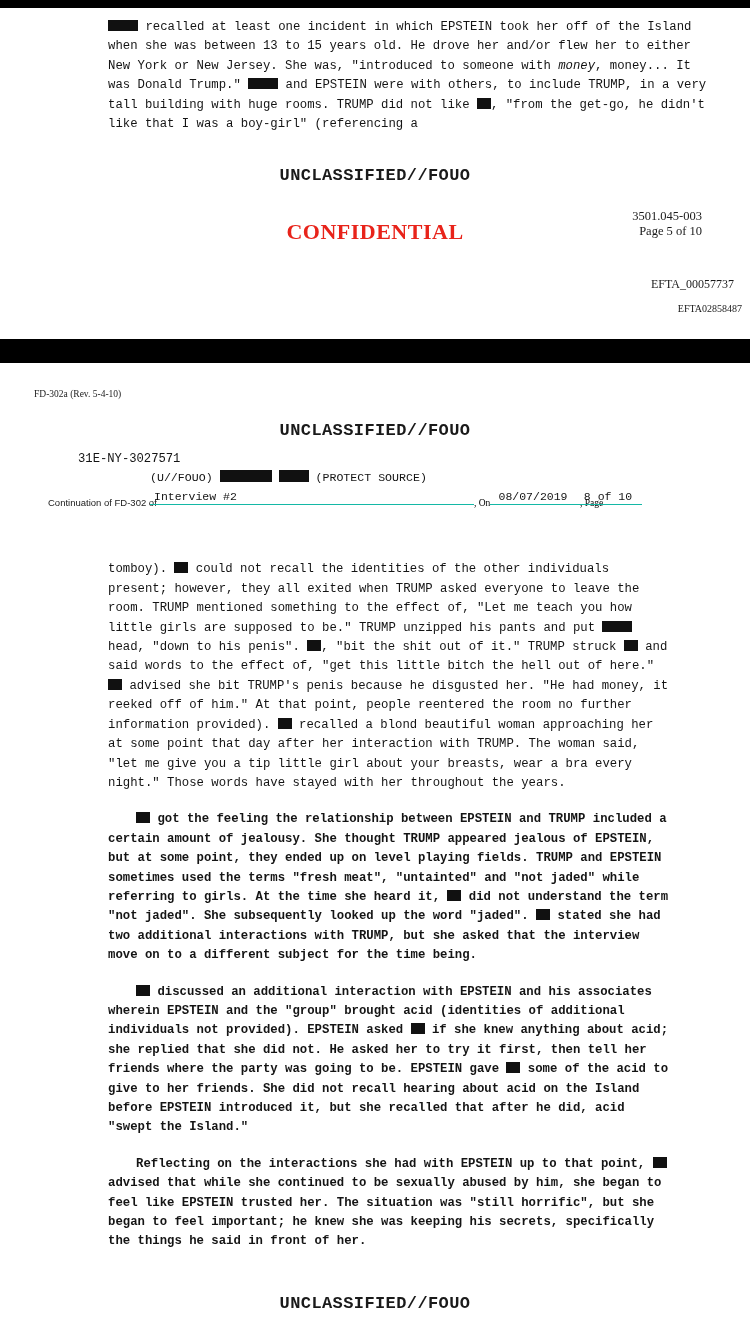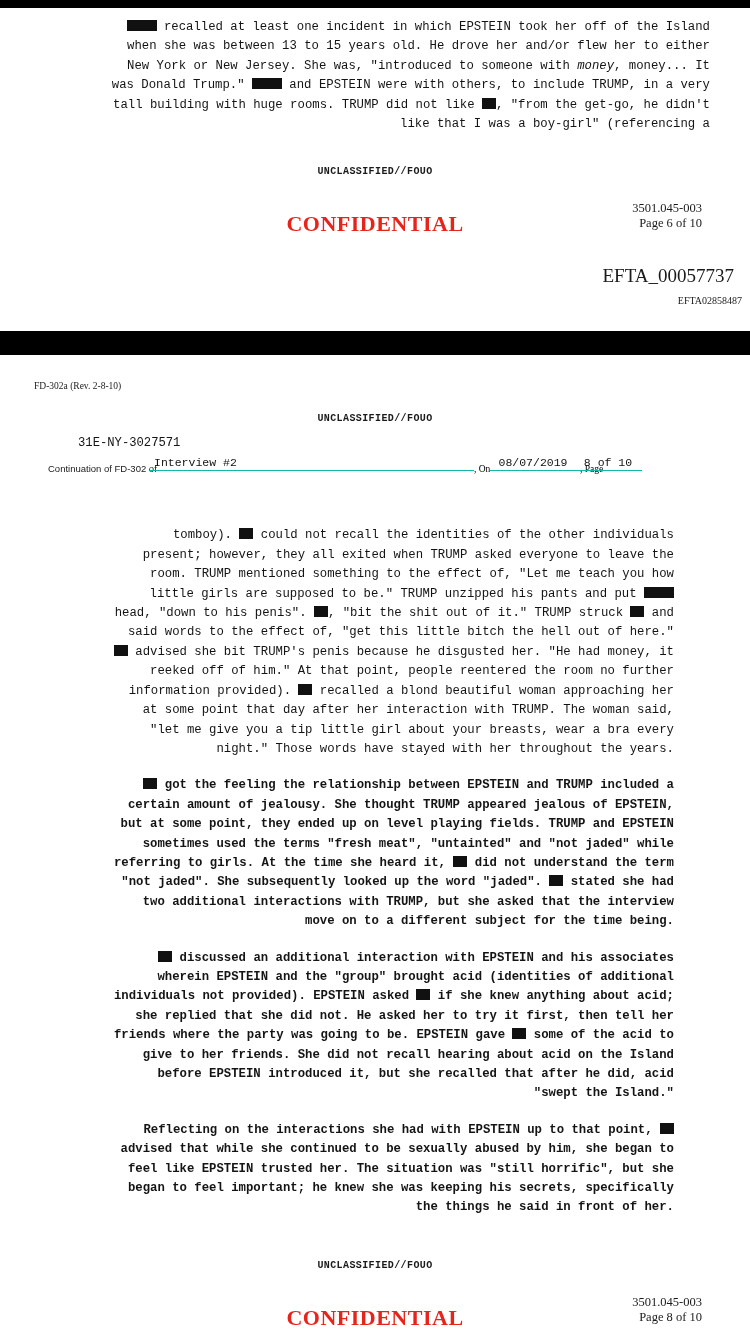--- a/index.html
+++ b/index.html
@@ -56,39 +56,39 @@
     vertical-align: -1px;
   }
   .r-sm { width: 14px; }
   .r-md { width: 30px; }
   .r-lg { width: 52px; }
 
   .unclass {
     text-align: center;
     font-family: "Liberation Mono", monospace;
     font-weight: bold;
-    font-size: 10px;
+    font-size: 17px;
     letter-spacing: 0.4px;
     color: #1a1a1a;
   }
   .confidential {
     text-align: center;
     color: #e8231a;
     font-family: Liberation Serif, serif;
     font-weight: bold;
     font-size: 22px;
     letter-spacing: 0.5px;
   }
   .stamp-right {
     text-align: right;
     font-family: "Liberation Serif", serif;
     color: #1a1a1a;
   }
   .bates-2 {
-    font-size: 19px;
+    font-size: 12px;
     line-height: 18px;
     margin-right: 16px;
   }
   .bates-3 {
     font-size: 10px;
     line-height: 20px;
     margin-right: 8px;
   }
 
   .foot-row {
@@ -175,21 +175,21 @@
   }
   .fld-interview { left: 150px; top: 2px; width: 320px; text-align: left; padding-left: 4px;}
   .lbl-on { position: absolute; left: 474px; top: 10px; font-family: "Liberation Serif", serif; font-size: 9.5px; }
   .fld-date { left: 490px; top: 2px; width: 86px; }
   .lbl-page { position: absolute; left: 580px; top: 10px; font-family: "Liberation Serif", serif; font-size: 9.5px; }
   .fld-page { left: 574px; top: 2px; width: 68px; }
 
   .p2 .body-text {
     margin: 0 76px 0 108px;
   }
-  .para { margin-top: 17px; text-align: right; }
+  .para { margin-top: 17px; }
   .para:first-child { margin-top: 0; }
   .indent { text-indent: 28px; font-weight: bold; }
 
   .p2-foot {
     margin-top: 42px;
   }
 </style>
 </head>
 <body>
 
@@ -201,42 +201,48 @@
 
     <div class="body-text" id="p1-paras">
         <div class="para"><span class="redact r-md"></span> recalled at least one incident in which EPSTEIN took her off of the Island when she was between 13 to 15 years old.  He drove her and/or flew her to either New York or New Jersey.  She was, "introduced to someone with <em>money</em>, money... It was Donald Trump."  <span class="redact r-md"></span> and EPSTEIN were with others, to include TRUMP, in a very tall building with huge rooms.  TRUMP did not like <span class="redact r-sm"></span>, "from the get-go, he didn't like that I was a boy-girl" (referencing a</div>
       </div>
 
     <div class="unclass" style="margin-top:32px;">UNCLASSIFIED//FOUO</div>
 
     <div class="foot-row" style="margin-top:24px;">
       <div class="page-id">
         <div>3501.045-003</div>
-        <div>Page 6 of 10</div>
+        <div>Page 5 of 10</div>
       </div>
       <div class="confidential">CONFIDENTIAL</div>
     </div>
 
     <div class="stamp-right bates-2" style="margin-top:8px;">EFTA_00057737</div>
     <div class="stamp-right bates-3" style="margin-top:6px;margin-bottom:6px;">EFTA02858487</div>
 
   </div>
 
   <div class="gap"></div>
 
   <div class="page p2">
 
     <div class="form-head">
-      <div class="fd302a">FD-302a (Rev. 2-8-10)</div>
+      <div class="fd302a">FD-302a (Rev. 5-4-10)</div>
     </div>
 
     <div class="unclass" style="margin-top:14px;">UNCLASSIFIED//FOUO</div>
 
     <div class="case-num">31E-NY-3027571</div>
 
+    <div class="fouo-line">
+      <span>(U//FOUO)</span>
+      <span class="redact r-lg"></span>
+      <span class="redact r-md"></span>
+      <span>(PROTECT SOURCE)</span>
+    </div>
 
     <div class="cont-row">
       <div class="cont-label">Continuation of FD-302 of</div>
       <div class="fld fld-interview">Interview #2</div>
       <div class="lbl-on">, On</div>
       <div class="fld fld-date">08/07/2019</div>
       <div class="lbl-page">, Page</div>
       <div class="fld fld-page">8 of 10</div>
     </div>
 

